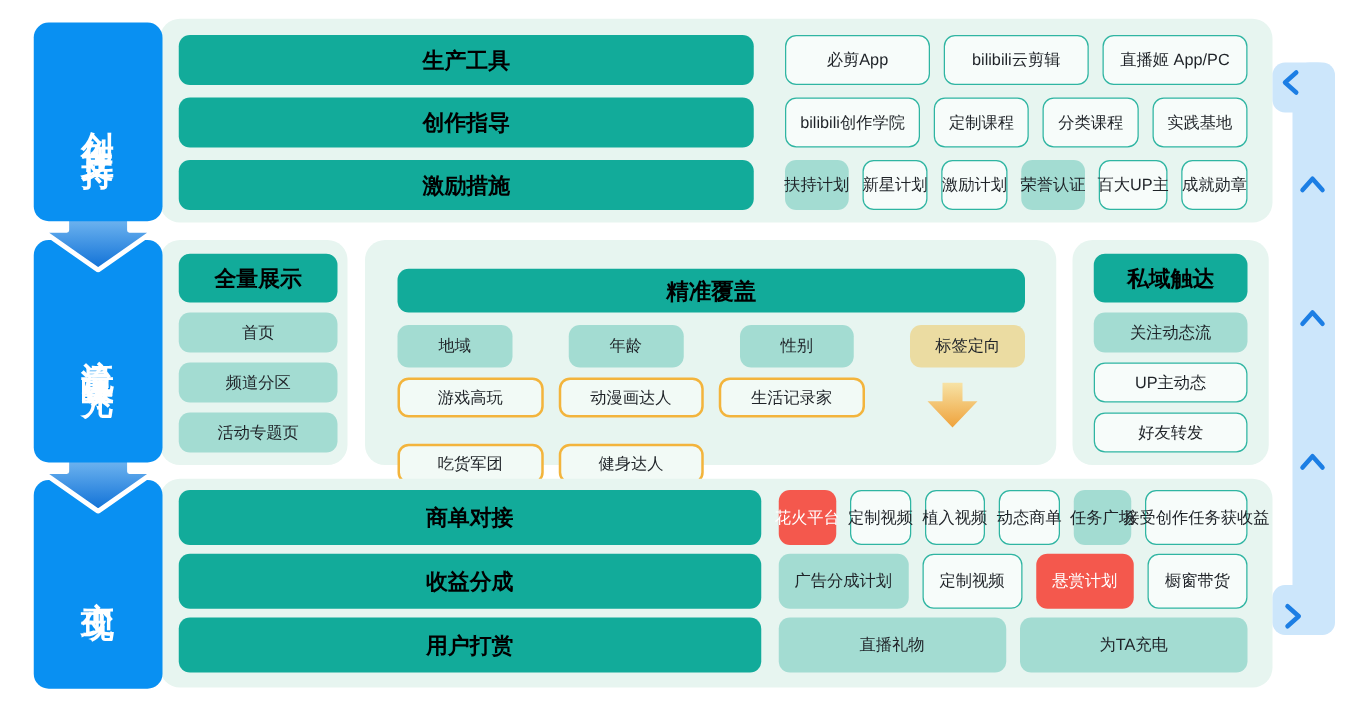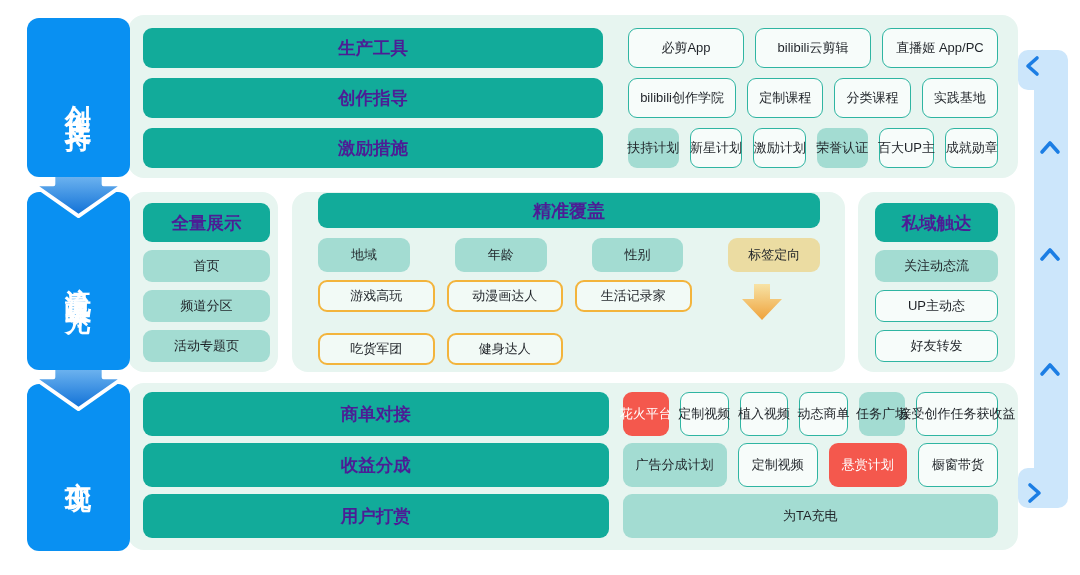--- a/index.html
+++ b/index.html
@@ -20,36 +20,36 @@
   #banner-2{top:192px;height:178px;z-index:3;}
   #banner-3{top:384px;height:167px;z-index:1;}
   .flow-arrow{position:absolute;left:30px;width:97px;height:56px;}
   #flow-arrow-1{top:162px;z-index:4;}
   #flow-arrow-2{top:355px;z-index:2;}
   
   .panel{position:absolute;background:#E7F5F0;border-radius:16px;box-sizing:border-box;}
   .p1{left:128px;top:15px;width:890px;height:163px;padding:13px 20px 10px 15px;}
   .p3{left:128px;top:383px;width:890px;height:167px;padding:9px 20px 12px 15px;}
   .subA{left:128px;top:192px;width:150px;height:180px;padding:11px 8px 10px 15px;}
-  .subB{left:292px;top:192px;width:553px;height:180px;padding:1px 25px 10px 26px;}
+  .subB{left:292px;top:192px;width:553px;height:180px;padding:23px 25px 10px 26px;}
   .subC{left:858px;top:192px;width:157px;height:180px;padding:11px 17px 0 17px;}
   
   .prow{display:flex;align-items:stretch;}
   .p1 .prow{height:40px;margin-bottom:10px;gap:11px;}
   .p3 .prow{height:44px;margin-bottom:7px;}
   .prow:last-child{margin-bottom:0;}
   .plabel{flex:0 0 117px;margin-right:14px;}
   .pboxes{display:flex;flex:1;gap:11px;min-width:0;}
   
   .box{
     display:flex;align-items:center;justify-content:center;box-sizing:border-box;
     border-radius:9px;font-size:13px;font-weight:500;white-space:nowrap;
     padding:0 10px;flex:1 1 auto;min-width:0;
   }
-  .box.header{background:#12AB9A;color:#4c1d95;font-weight:700;font-size:17.5px;}
+  .box.header{background:#12AB9A;color:#000000;font-weight:700;font-size:17.5px;}
   .box.outline{background:#F7FCFA;border:1.7px solid #2FB5A2;}
   .box.fill{background:#A3DCD2;}
   .box.red{background:#F4584D;color:#fff;}
   .box.tan{background:#EBDCA2;}
   .box.yellow{background:#F2FAF6;border:2px solid #F3B43C;}
   .p1 .prow:nth-child(1) .pboxes .box{flex:1 1 0;}
   .p3 .prow:nth-child(3) .pboxes .box{flex:1 1 0;}
   
   .stack .box{margin-bottom:8px;height:32px;flex:none;display:flex;}
   .stack .box.header{height:39px;margin-bottom:8px;}
@@ -183,20 +183,21 @@
         <div class="pboxes">
           <div class="box fill">广告分成计划</div>
           <div class="box outline">定制视频</div>
           <div class="box red">悬赏计划</div>
           <div class="box outline">橱窗带货</div>
         </div>
       </div>
       <div class="prow">
         <div class="box header plabel">用户打赏</div>
         <div class="pboxes">
+          <div class="box fill">直播礼物</div>
           <div class="box fill">为TA充电</div>
         </div>
       </div>
     </section>
 
   <svg class="loop" viewBox="0 0 66 575">
     <g fill="#CCE6FB">
       <rect x="20" y="50" width="34" height="458" rx="14"></rect>
       <rect x="4" y="50" width="50" height="40" rx="10"></rect>
       <rect x="4" y="468" width="50" height="40" rx="10"></rect>

